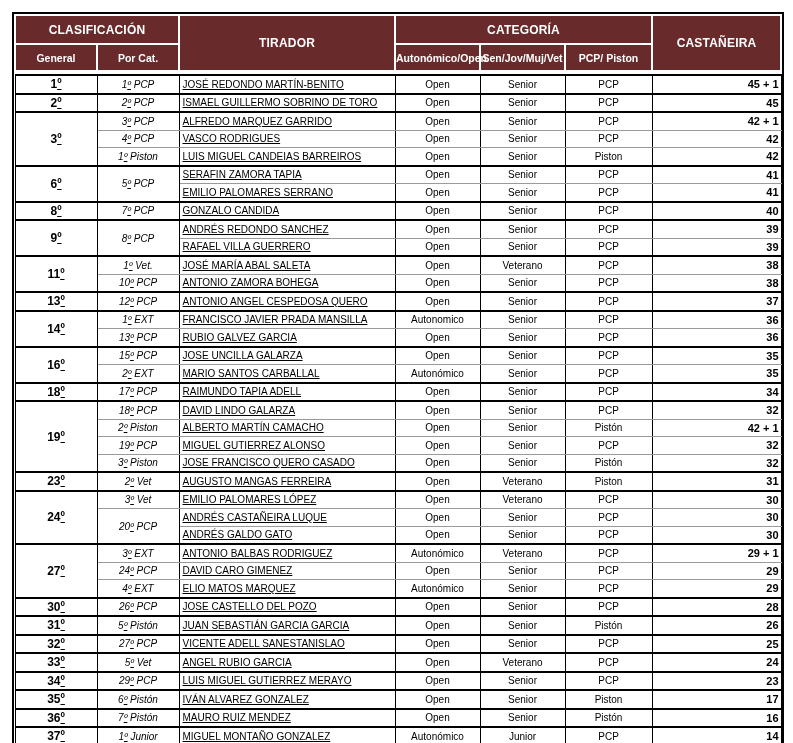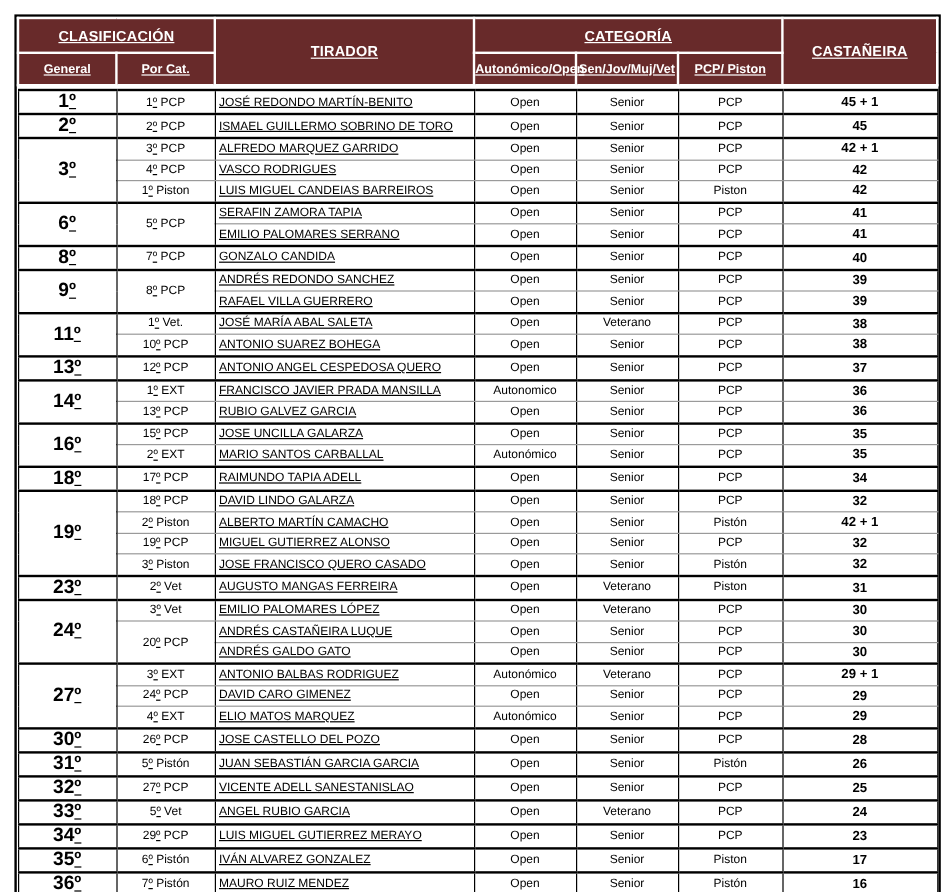--- a/index.html
+++ b/index.html
@@ -3,39 +3,39 @@
 <meta charset="utf-8">
 <style>
   html,body{margin:0;padding:0;background:#ffffff;width:793px;height:743px;
     font-family:"Liberation Sans",sans-serif;-webkit-font-smoothing:antialiased;}
   .table-wrap{position:absolute;left:12px;top:12px;border:2px solid #000;background:#fff;}
   table{border-collapse:collapse;table-layout:fixed;width:766px;}
   col.w-g{width:82px}col.w-pc{width:82px}col.w-n{width:216px}
   col.w-a{width:85px}col.w-s{width:85px}col.w-p{width:87px}col.w-pts{width:129px}
 
   th{background:var(--header_bg,#682a2a);color:var(--header_text,#fff);
-     border:2px solid #fff;font-weight:bold;text-align:center;padding:0;text-decoration:underline;}
+     border:2px solid #fff;font-weight:bold;text-align:center;padding:0;}
   thead tr.h1 th{height:27px;font-size:12px;letter-spacing:.2px;}
   thead tr.h2 th{height:25px;font-size:10.5px;}
   th.big2{font-size:12px;}
 
   tr.spacer td{height:2px;padding:0;border:0;background:#fff;}
 
   td{border-left:1px solid #000;border-right:1px solid #000;
      border-bottom:1px solid var(--line_gray,#9a9a9a);
      text-align:center;font-size:10px;height:16.5px;padding:0 2px;color:#000;
      overflow:hidden;white-space:nowrap;}
   tbody tr.first-data td{border-top:2px solid #000;}
   tr.group-end td{border-bottom:2px solid var(--line_dark,#000);}
   td.bb-dark,td.c-g{border-bottom:2px solid var(--line_dark,#000);}
 
-  td.c-g{font-weight:bold;font-size:16px;}
-  td.c-pc{font-size:10px;}
+  td.c-g{font-weight:bold;font-size:12px;}
+  td.c-pc{font-size:10px;font-style:italic;}
   td.c-n{text-align:left;padding-left:3px;font-size:10px;text-decoration:underline;}
-  td.c-pts{font-weight:bold;font-size:11px;}
+  td.c-pts{font-weight:bold;font-size:11px;text-align:right;}
   .ord{text-decoration:underline;}
 </style>
 </head>
 <body>
 
 <div class="table-wrap">
   <table>
     <colgroup>
       <col class="w-g">
         <col class="w-pc">
@@ -152,21 +152,21 @@
           <td class="c-g bb-dark" rowspan="2">11<span class="ord">º</span></td>
           <td class="c-pc">1<span class="ord">º</span> Vet.</td>
           <td class="c-n">JOSÉ MARÍA ABAL SALETA</td>
           <td class="c-a">Open</td>
           <td class="c-s">Veterano</td>
           <td class="c-p">PCP</td>
           <td class="c-pts">38</td>
         </tr>
         <tr class="group-end">
           <td class="c-pc">10<span class="ord">º</span> PCP</td>
-          <td class="c-n">ANTONIO SUAREZ BOHEGA</td>
+          <td class="c-n">ANTONIO ZAMORA BOHEGA</td>
           <td class="c-a">Open</td>
           <td class="c-s">Senior</td>
           <td class="c-p">PCP</td>
           <td class="c-pts">38</td>
         </tr>
         <tr class="group-end">
           <td class="c-g">13<span class="ord">º</span></td>
           <td class="c-pc">12<span class="ord">º</span> PCP</td>
           <td class="c-n">ANTONIO ANGEL CESPEDOSA QUERO</td>
           <td class="c-a">Open</td>

